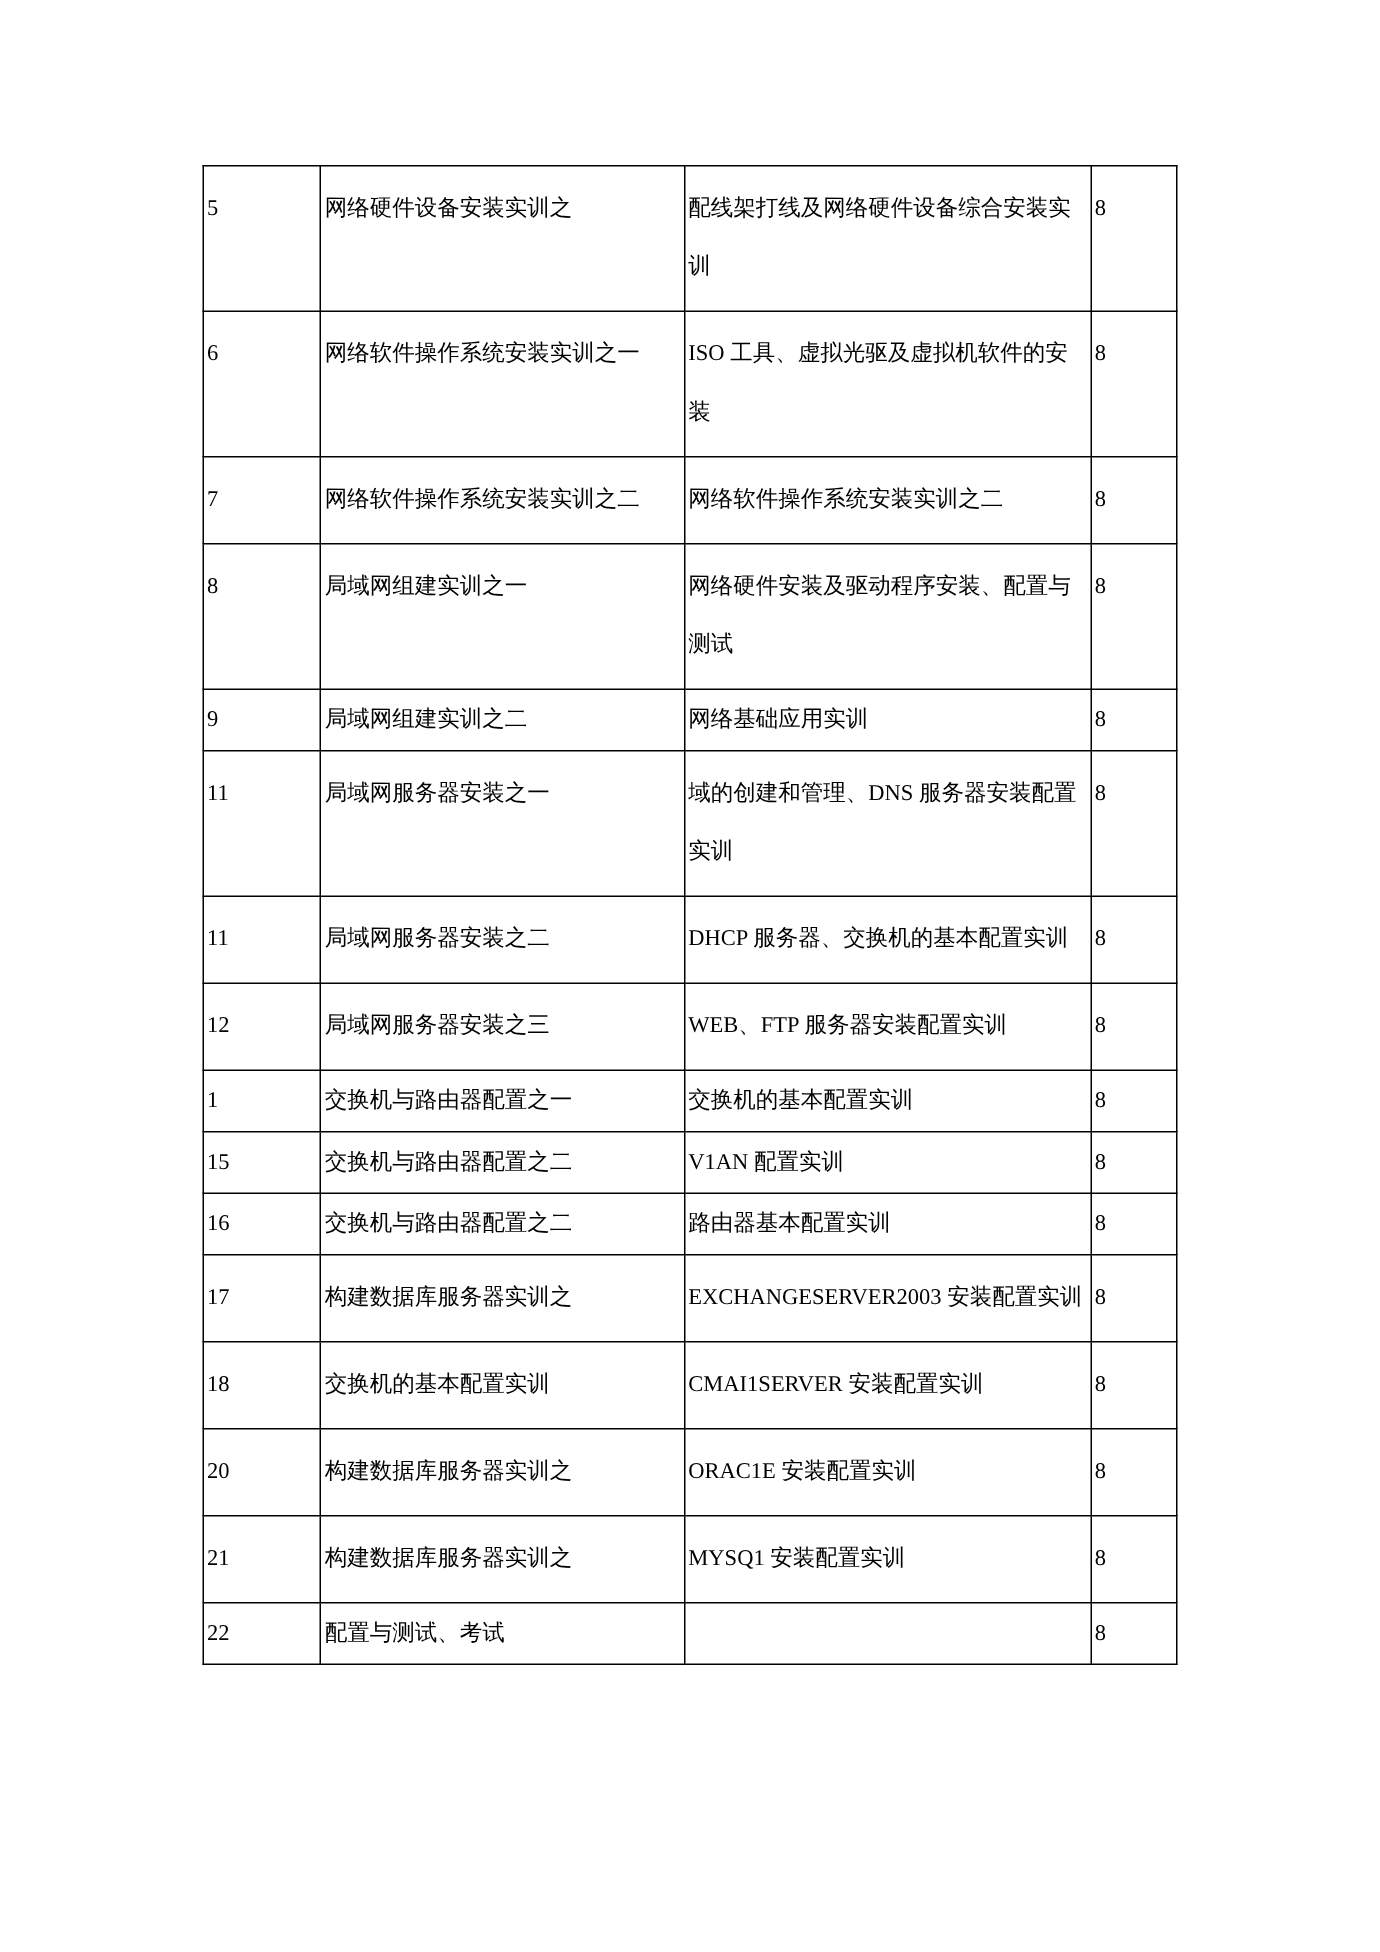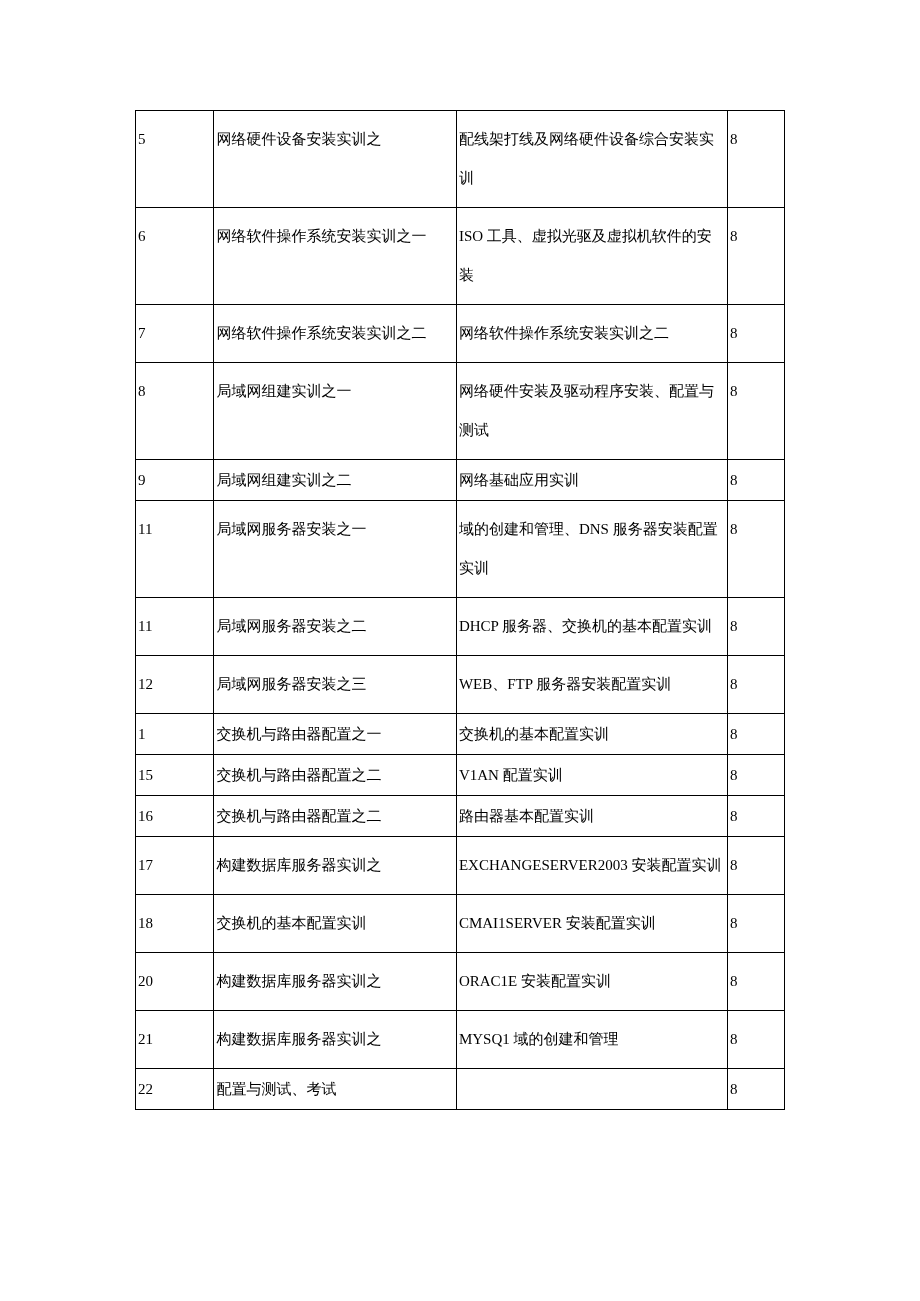--- a/index.html
+++ b/index.html
@@ -247,21 +247,21 @@
           </td>
         </tr>
         <tr>
           <td>
             <div class="cell-inner">21</div>
           </td>
           <td>
             <div class="cell-inner">构建数据库服务器实训之</div>
           </td>
           <td>
-            <div class="cell-inner">MYSQ1 域的创建和管理</div>
+            <div class="cell-inner">MYSQ1 安装配置实训</div>
           </td>
           <td>
             <div class="cell-inner">8</div>
           </td>
         </tr>
         <tr class="tight">
           <td>
             <div class="cell-inner">22</div>
           </td>
           <td>

